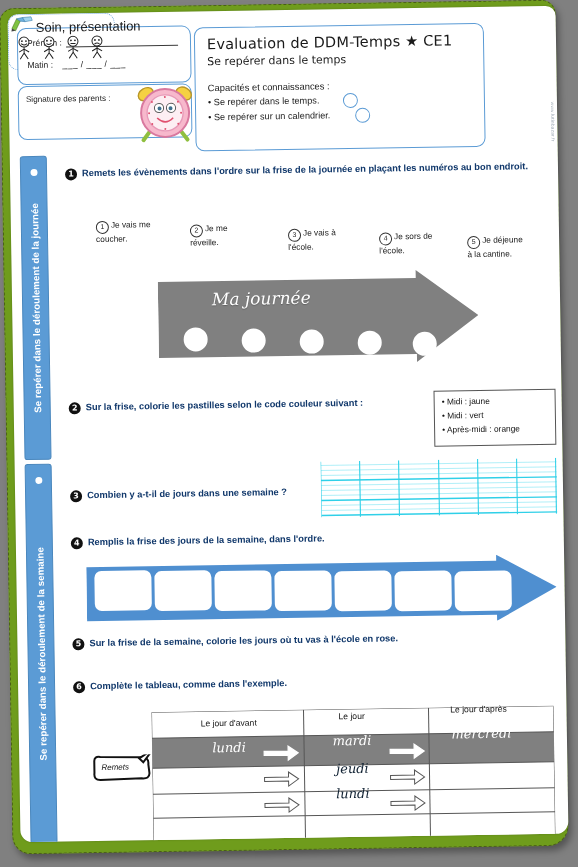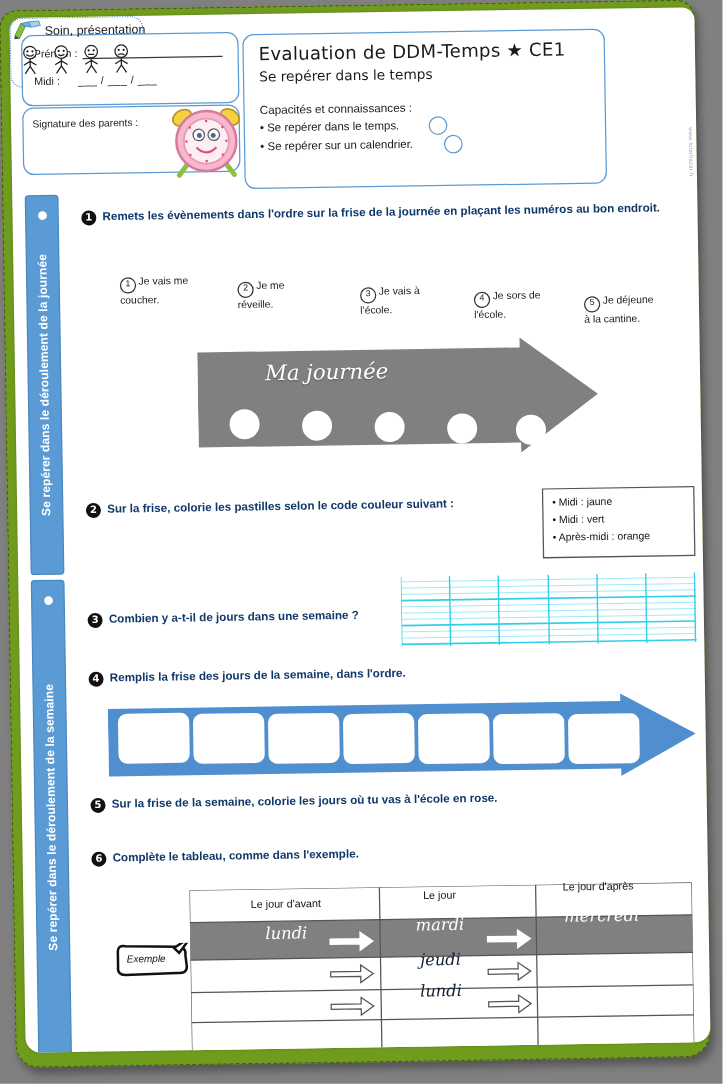--- a/index.html
+++ b/index.html
@@ -55,21 +55,21 @@
     font-family:"DejaVu Sans",sans-serif;white-space:nowrap;}
   #cap-title{position:absolute;left:12px;top:54px;font-size:9.4px;color:#1a1a1a;}
   .cap-item{position:absolute;font-size:9.2px;color:#1a1a1a;white-space:nowrap;}
   #cap1{left:12px;top:69px;}
   #cap2{left:12px;top:84px;}
   .cap-circle{position:absolute;width:13px;height:13px;border:1.6px solid #5b9bd5;
     border-radius:50%;background:#fff;}
   #capc1{left:147px;top:67px;}
   #capc2{left:159px;top:82px;}
 
-  #soin-txt{position:absolute;left:28px;top:6px;font-size:10px;color:#1a1a1a;white-space:nowrap;}
+  #soin-txt{position:absolute;left:28px;top:6px;font-size:13px;color:#1a1a1a;white-space:nowrap;}
   #pencil{position:absolute;left:3px;top:2px;width:24px;height:16px;}
   .face{position:absolute;top:22px;width:20px;height:24px;}
   #f1{left:6px;} #f2{left:31px;} #f3{left:55px;} #f4{left:79px;}
 
   
   #clock{position:absolute;left:124px;top:68px;width:64px;height:64px;}
 
   
   .vtab{
     position:absolute;left:10px;width:25px;background:#5b9bd5;
@@ -139,21 +139,21 @@
 
 <div id="stage">
   <div class="green-sheet"></div>
 
   <div class="white-page">
   <div class="page-inner">
 
     <div class="rbox" id="ident-box">
       <div class="lbl" id="lbl-prenom">Prénom :</div>
       <div class="rule" id="rule-prenom"></div>
-      <div class="lbl" id="lbl-date">Midi :</div>
+      <div class="lbl" id="lbl-date">Matin :</div>
       <div id="dateline">___ / ___ / ___</div>
     </div>
 
     <div class="rbox" id="sign-box">
       <div class="lbl" id="lbl-sign">Signature des parents :</div>
     </div>
 
     <div class="rbox" id="title-box">
       <div id="title-main">Evaluation de DDM-Temps ★ CE1</div>
       <div id="title-sub">Se repérer dans le temps</div>
@@ -360,17 +360,17 @@
     <div class="tcur-dark" style="left:400px;top:747px;width:125px;"></div>
 
     <div class="tcur-dark" style="left:145px;top:782px;width:130px;"></div>
     <div class="tcur-dark" style="left:278px;top:777px;width:110px;">lundi</div>
     <div class="tcur-dark" style="left:400px;top:772px;width:125px;"></div>
 
     <svg id="exemple-bubble" viewBox="0 0 62 28">
       <path d="M3 6 Q3 1 9 2 L50 3 Q58 3 57 10 L58 19 Q58 25 50 24 L9 25 Q2 25 3 18 Z" fill="#fff" stroke="#111" stroke-width="2"></path>
       <path d="M48 4 L62 -5 L52 8 Z" fill="#fff" stroke="#111" stroke-width="2"></path>
     </svg>
-    <div id="exemple-txt">Exemple</div>
+    <div id="exemple-txt">Remets</div>
 
   </div>
   </div>
 </div>
 
 </body></html>

